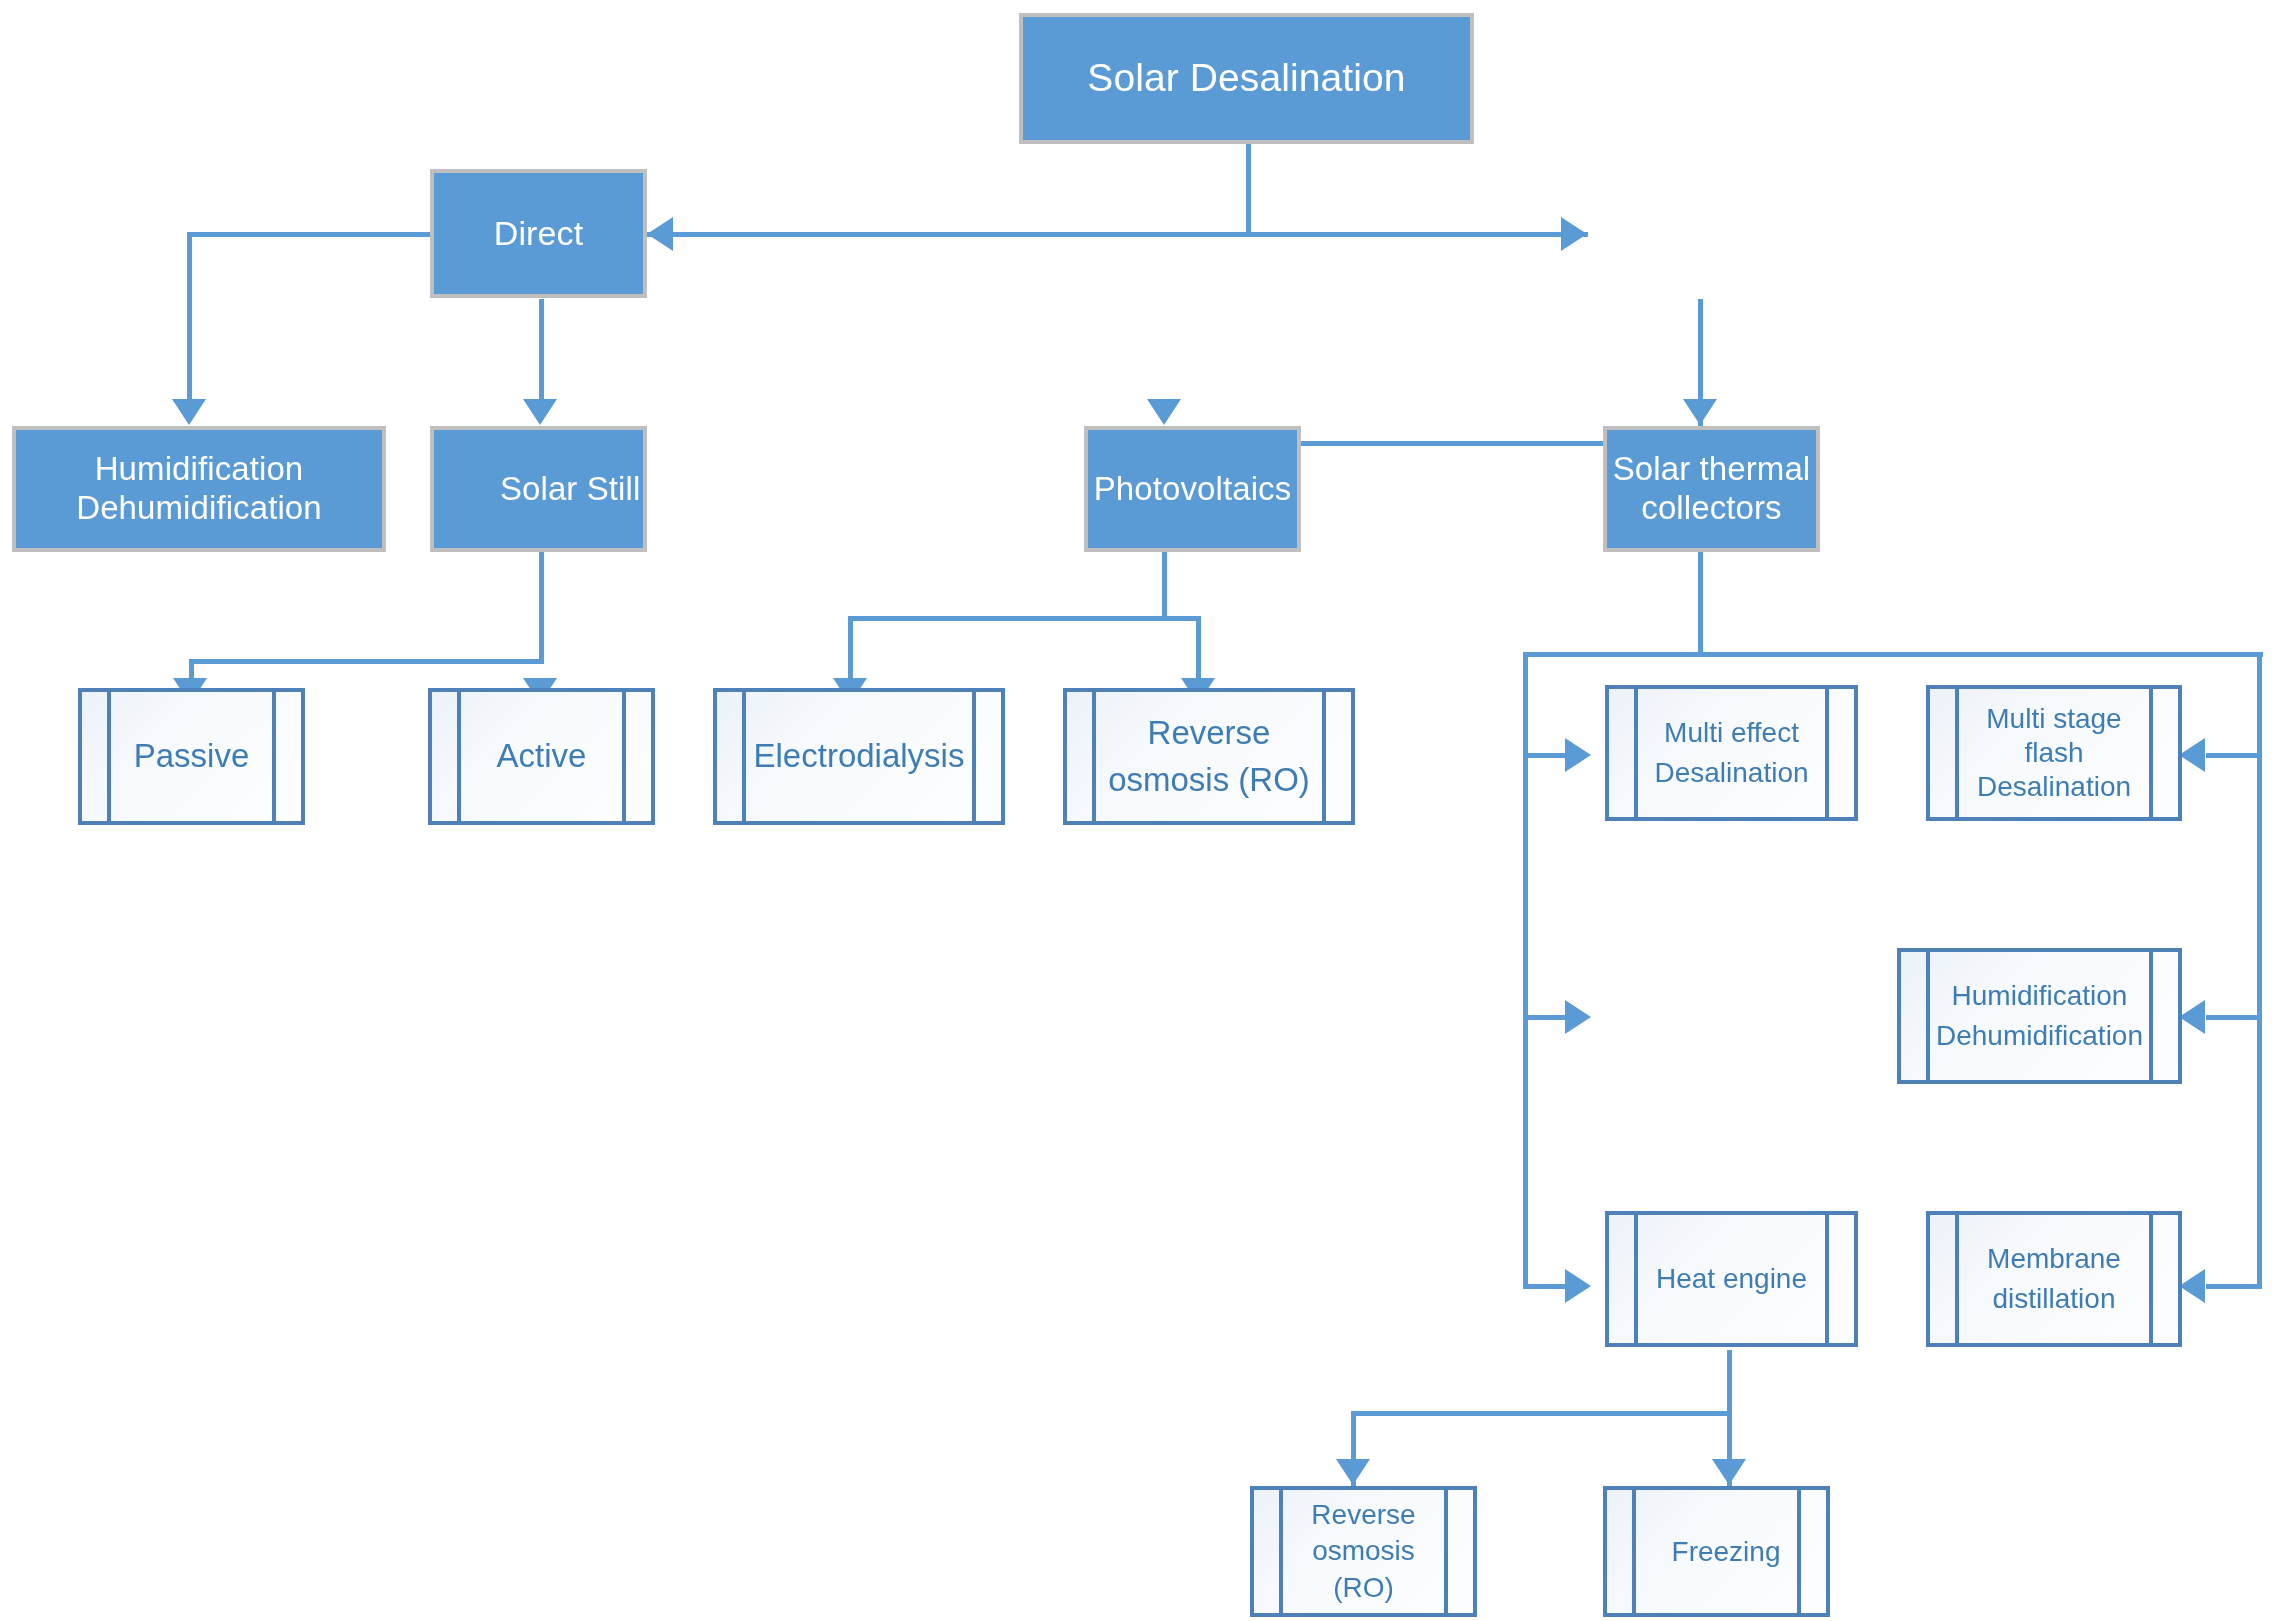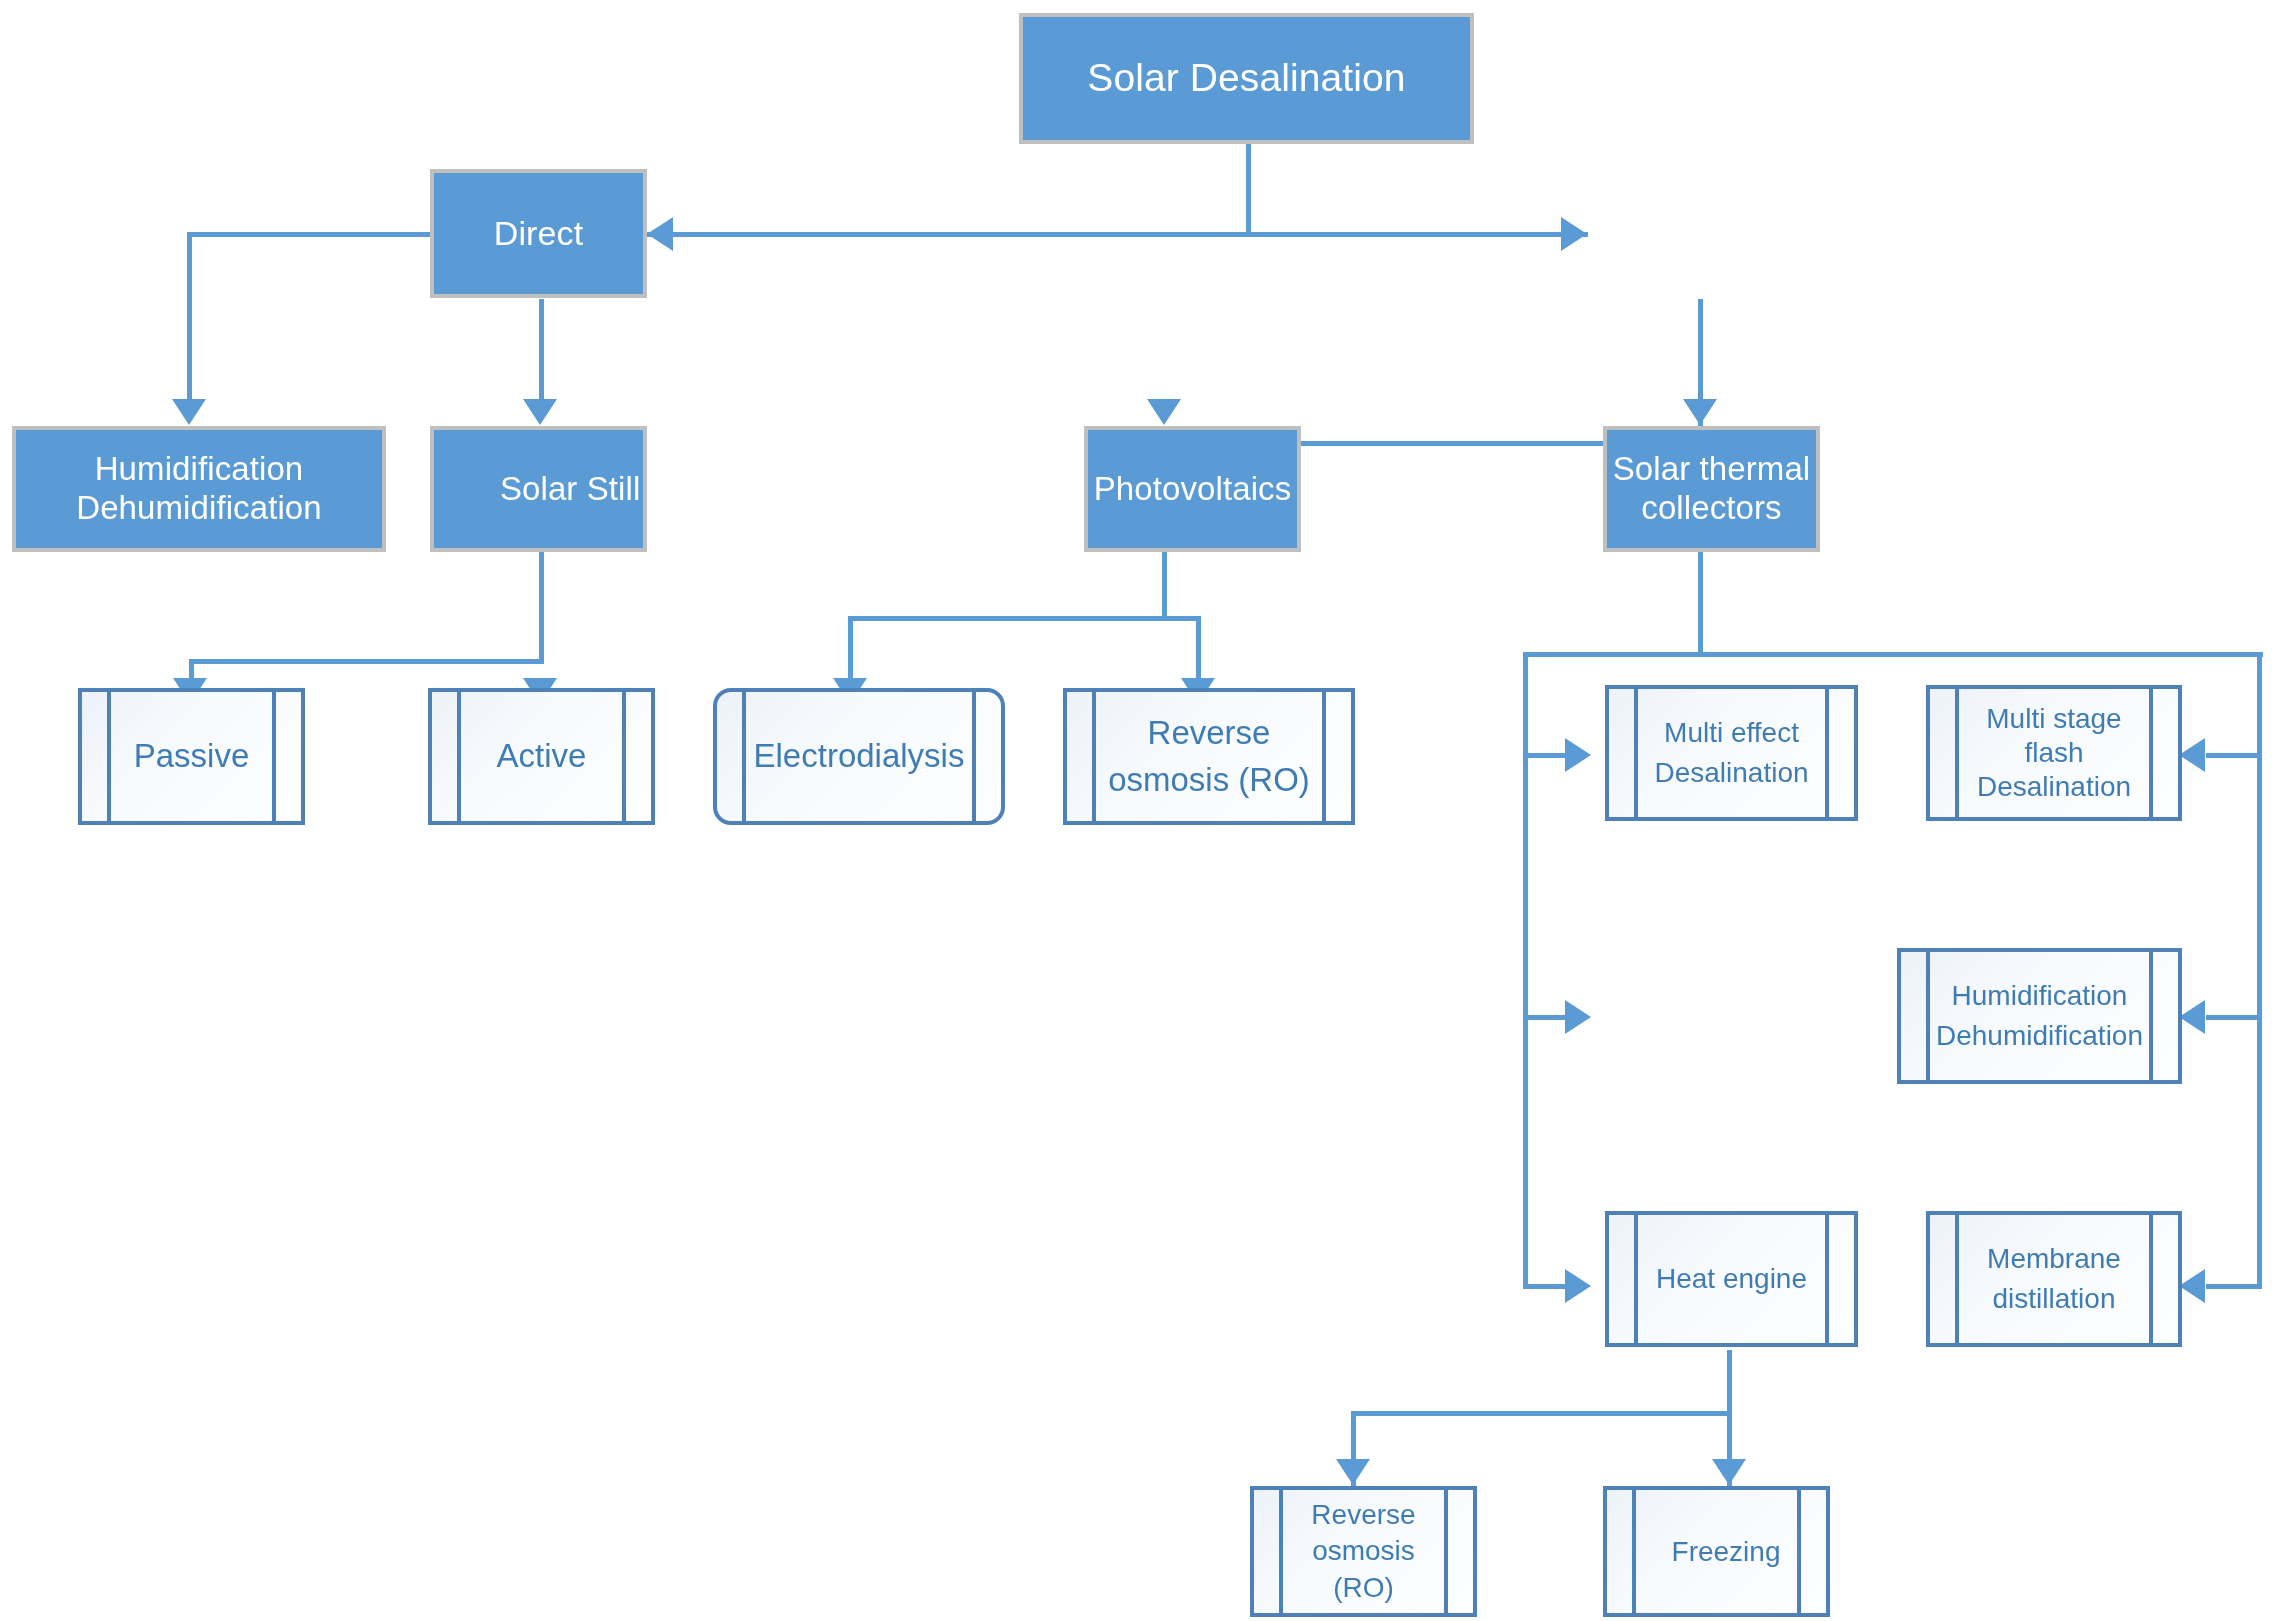--- a/index.html
+++ b/index.html
@@ -161,21 +161,21 @@
   </div>
 
   <div class="procbox" style="left:78px;top:688px;width:227px;height:137px;font-size:33px;">
     <span class="lbl">Passive</span>
   </div>
 
   <div class="procbox" style="left:428px;top:688px;width:227px;height:137px;font-size:33px;">
     <span class="lbl">Active</span>
   </div>
 
-  <div class="procbox" style="left:713px;top:688px;width:292px;height:137px;font-size:33px;border-radius:18px;">
+  <div class="procbox" style="left:713px;top:688px;width:292px;height:137px;font-size:33px;">
     <span class="lbl">Electrodialysis</span>
   </div>
 
   <div class="procbox" style="left:1063px;top:688px;width:292px;height:137px;font-size:33px;">
     <span class="lbl">Reverse osmosis (RO)</span>
   </div>
 
   <div class="procbox" style="left:1605px;top:685px;width:253px;height:136px;font-size:28px;">
     <span class="lbl">Multi effect Desalination</span>
   </div>

